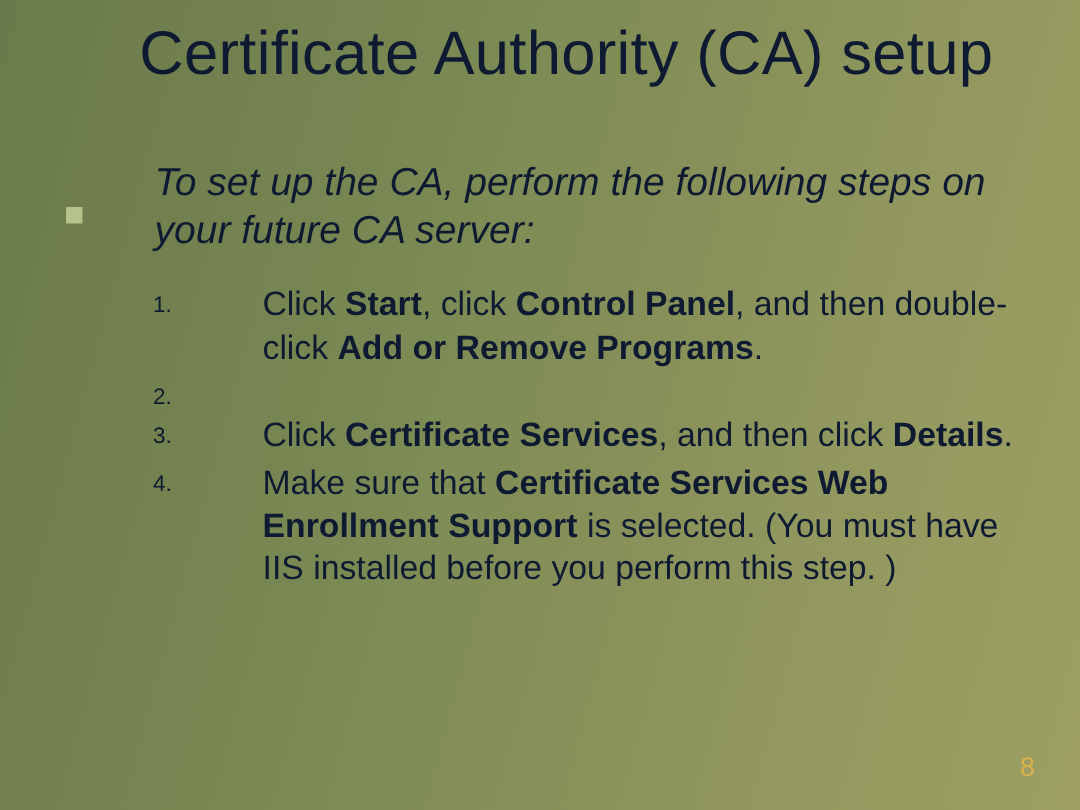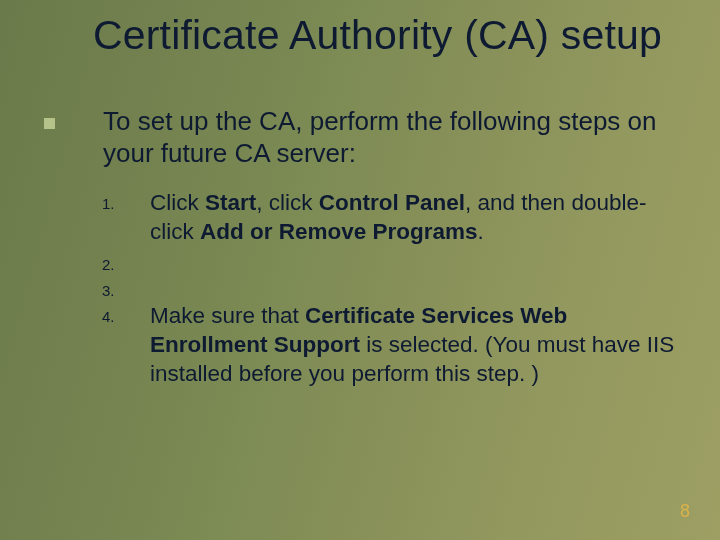--- a/index.html
+++ b/index.html
@@ -38,21 +38,22 @@
     padding-left: 35px;
   }
   .body {
     position: absolute;
     top: 106px;
     left: 42px;
     right: 36px;
   }
   .lead-row {
     display: flex;
-    align-items: flex-start;
+    align-items: center;
+    font-style: italic;
   }
   .bullet-square {
     flex: 0 0 auto;
     width: 11px;
     height: 11px;
     background: #b5c38a;
     margin-top: 12px;
     margin-right: 48px;
     margin-left: 2px;
   }
@@ -73,20 +74,21 @@
   .step-num {
     flex: 0 0 48px;
     font-size: 15px;
     font-family: Tahoma, sans-serif;
     padding-top: 6px;
   }
   .step-text {
     font-size: 22.5px;
     line-height: 1.28;
     font-family: Tahoma, sans-serif;
+    margin-left: 25px;
   }
   .step-text b {
     font-weight: bold;
   }
   .pagenum {
     position: absolute;
     bottom: 18px;
     right: 30px;
     font-size: 18px;
     color: #dbb24a;
@@ -110,20 +112,21 @@
     <div class="steps">
       <div class="step-row">
         <div class="step-num">1.</div>
         <div class="step-text">Click <b>Start</b>, click <b>Control Panel</b>, and then double-click <b>Add or Remove Programs</b>.</div>
       </div>
       <div class="step-row">
         <div class="step-num">2.</div>
       </div>
       <div class="step-row">
         <div class="step-num">3.</div>
+        <div class="step-text">Click <b>Certificate Services</b>, and then click <b>Details</b>.</div>
       </div>
       <div class="step-row">
         <div class="step-num">4.</div>
         <div class="step-text">Make sure that <b>Certificate Services Web Enrollment Support</b> is selected. (You must have IIS installed before you perform this step. )</div>
       </div>
     </div>
 
   </div>
 
   <div class="pagenum">8</div>

